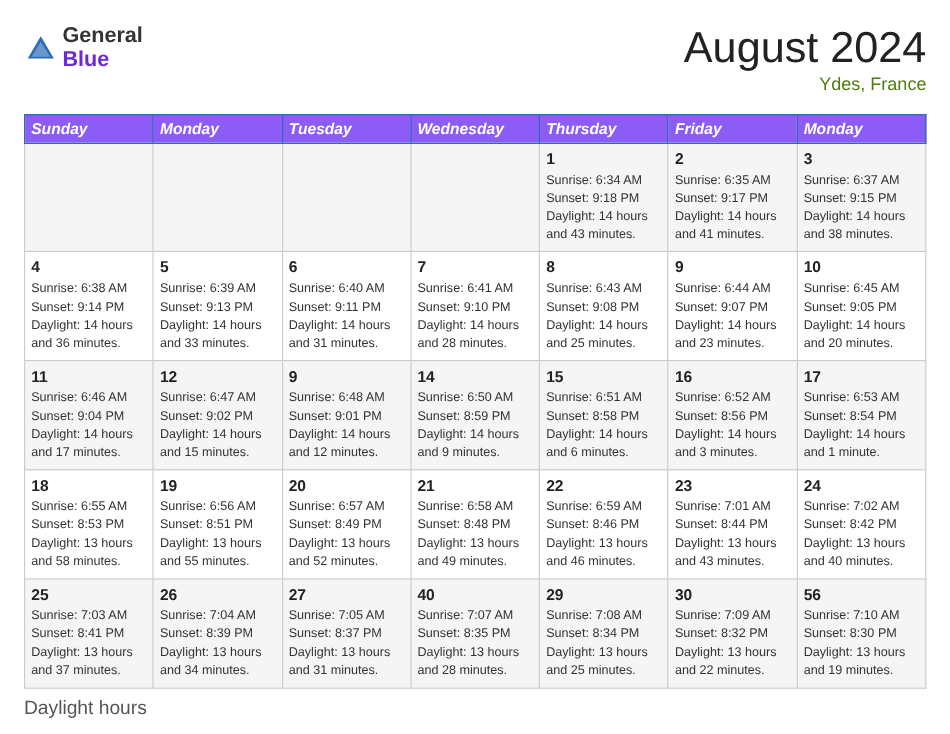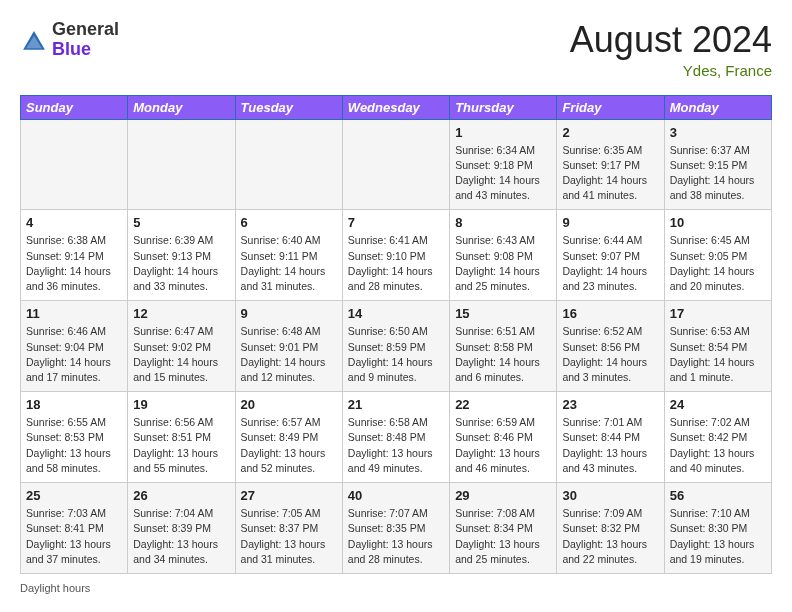--- a/index.html
+++ b/index.html
@@ -91,21 +91,21 @@
       color: #222;
       margin-bottom: 3px;
     }
     .day-info {
       font-size: 10.5px;
       line-height: 1.45;
       color: #333;
     }
     .footer-note {
       margin-top: 8px;
-      font-size: 11px;
+      font-size: 16px;
       color: #555;
     }
   </style>
 </head>
 <body>
 
 <div class="header">
   <div class="logo">
     <div class="logo-icon">
       <svg viewBox="0 0 36 36" xmlns="http://www.w3.org/2000/svg">

